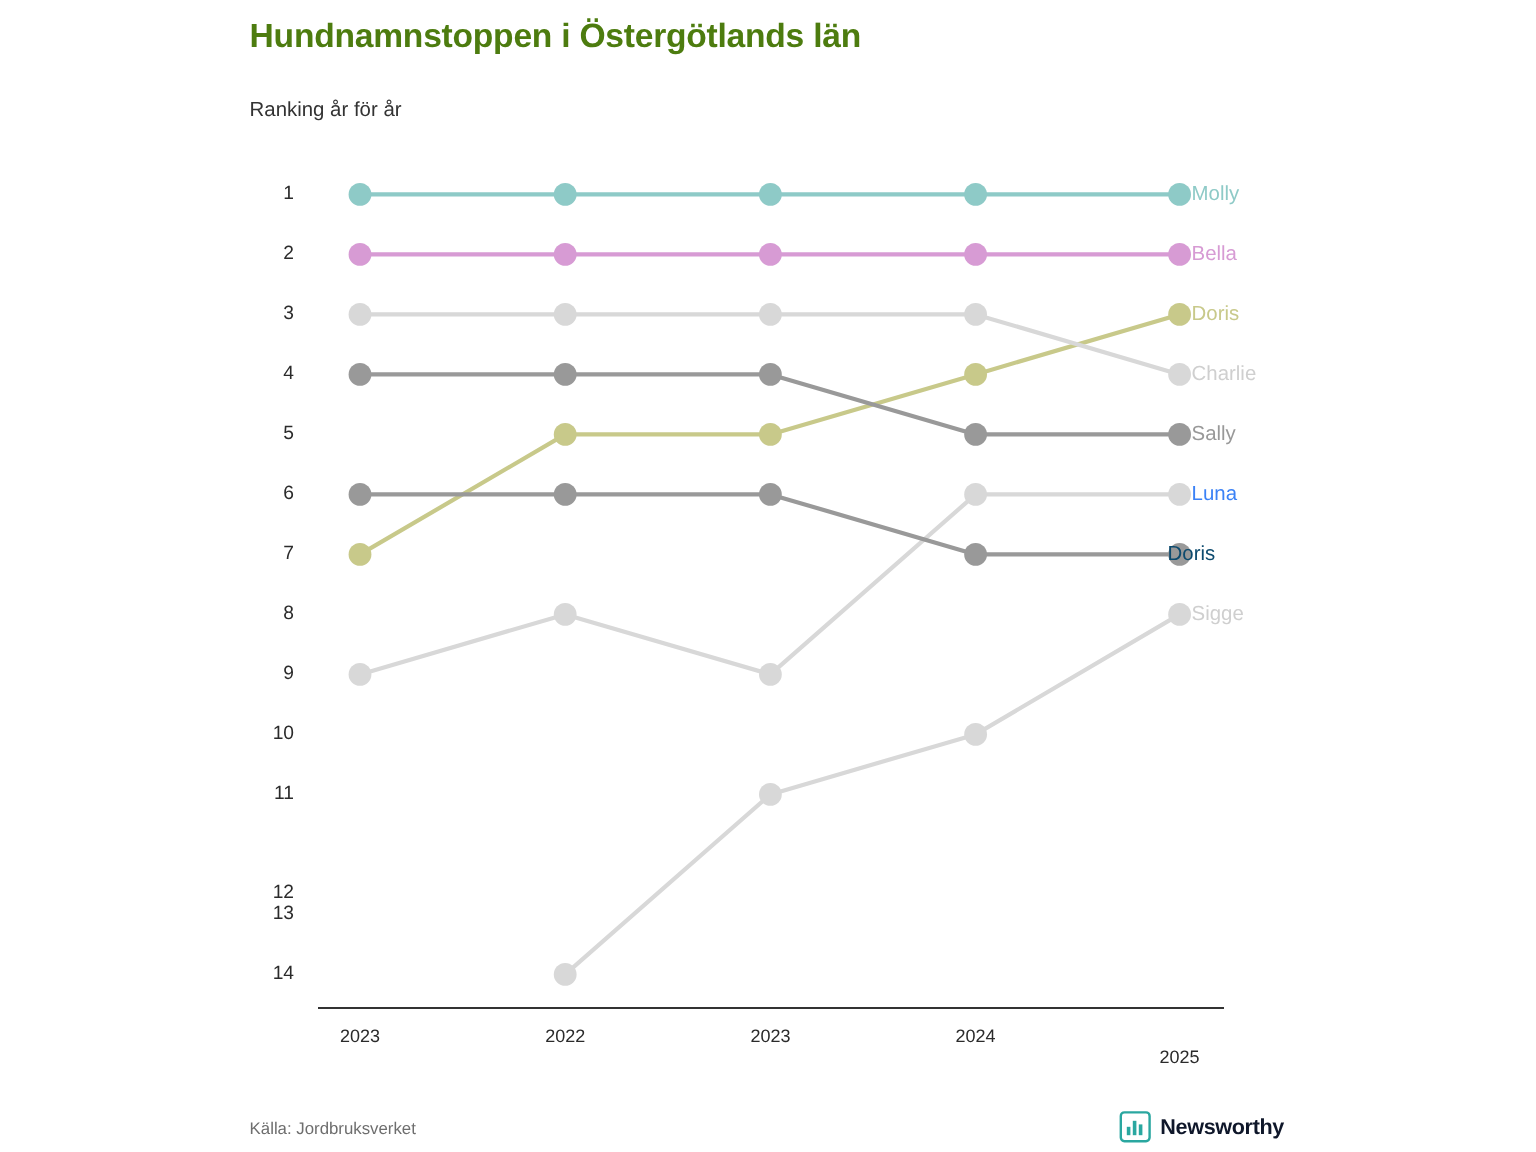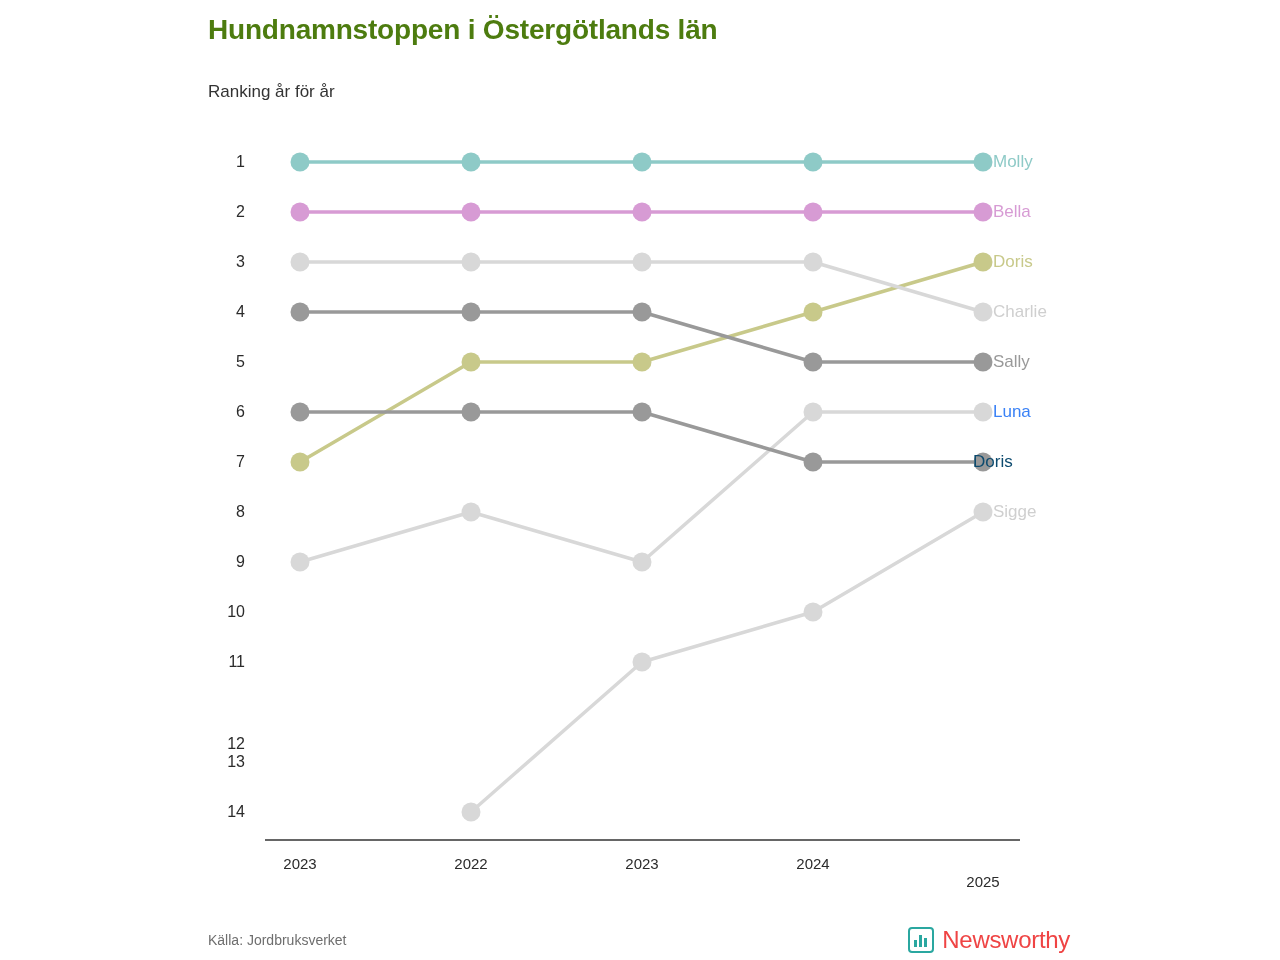--- a/index.html
+++ b/index.html
@@ -100,23 +100,23 @@
     position: absolute;
     bottom: 4px;
     width: 3px;
     background: #2aa7a0;
     display: block;
   }
   .brand-mark i.b1 { left: 4px;  height: 7px; }
   .brand-mark i.b2 { left: 9px;  height: 12px; }
   .brand-mark i.b3 { left: 14px; height: 9px; }
   .brand-name {
-    font-size: 24px;
-    font-weight: normal;
-    color: #ef4444;
+    font-size: 18px;
+    font-weight: bold;
+    color: #0f172a;
     letter-spacing: -0.3px;
   }
 </style>
 </head>
 <body>
 
 <div class="page">
 
   <div class="title">Hundnamnstoppen i Östergötlands län</div>
   <div class="subtitle">Ranking år för år</div>

